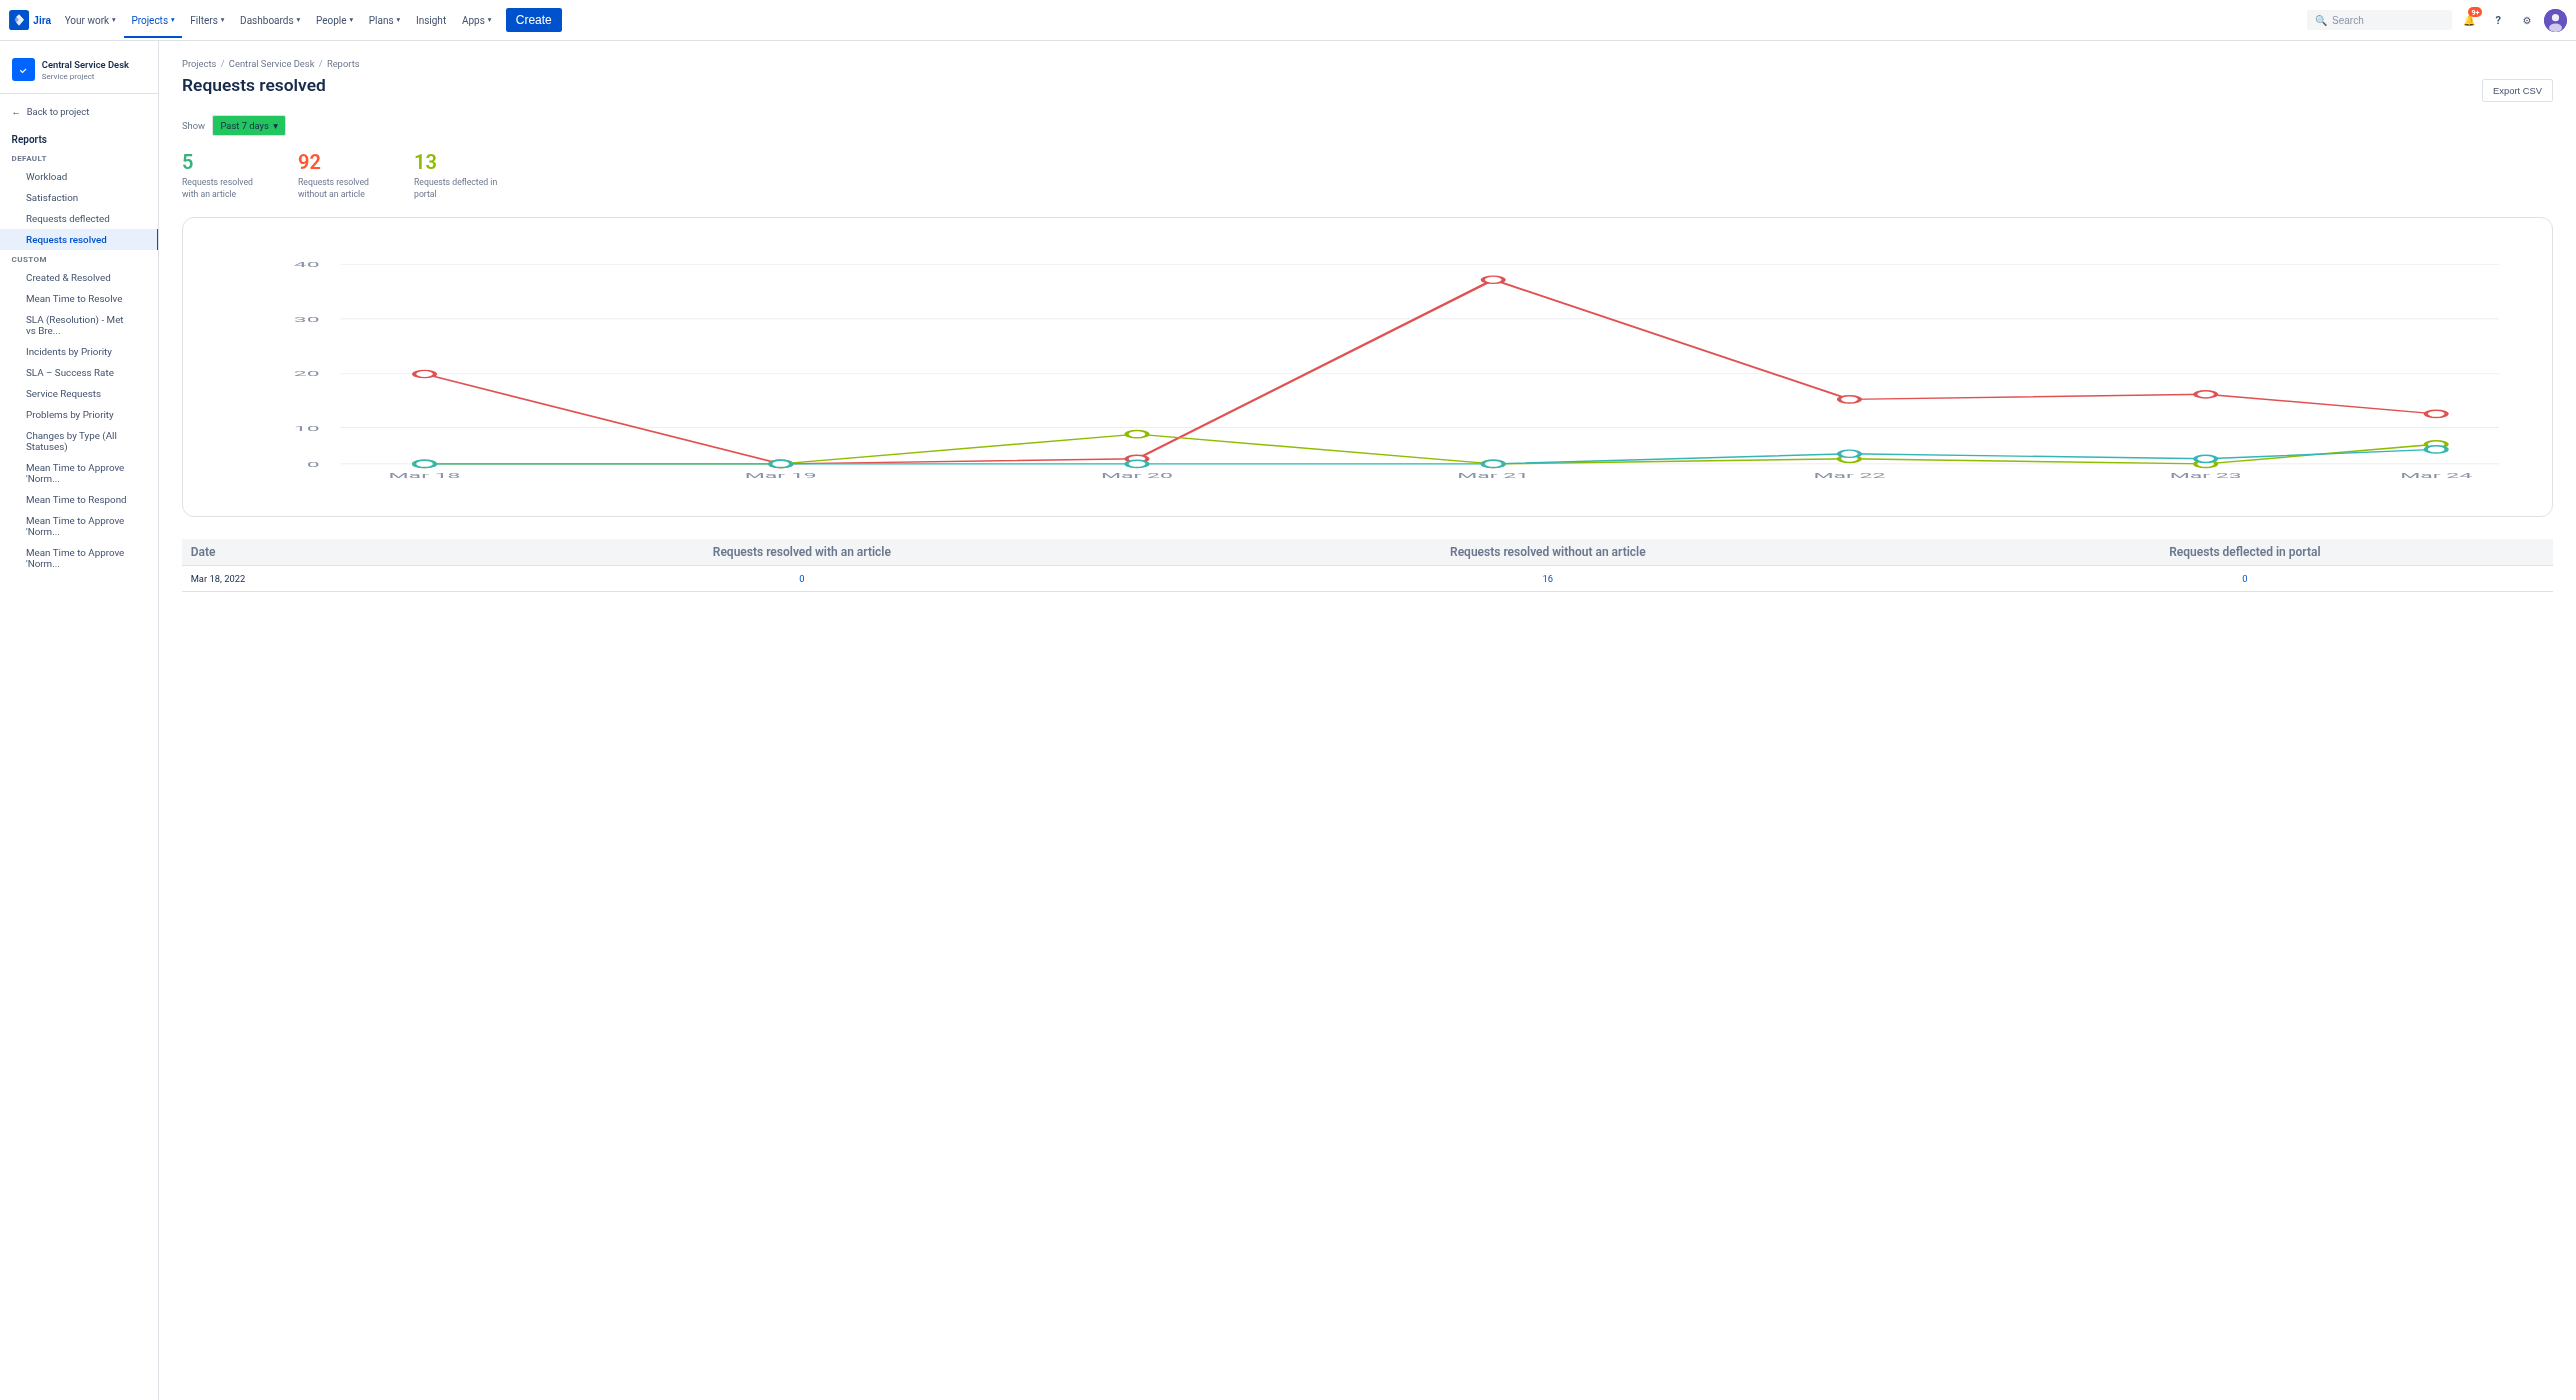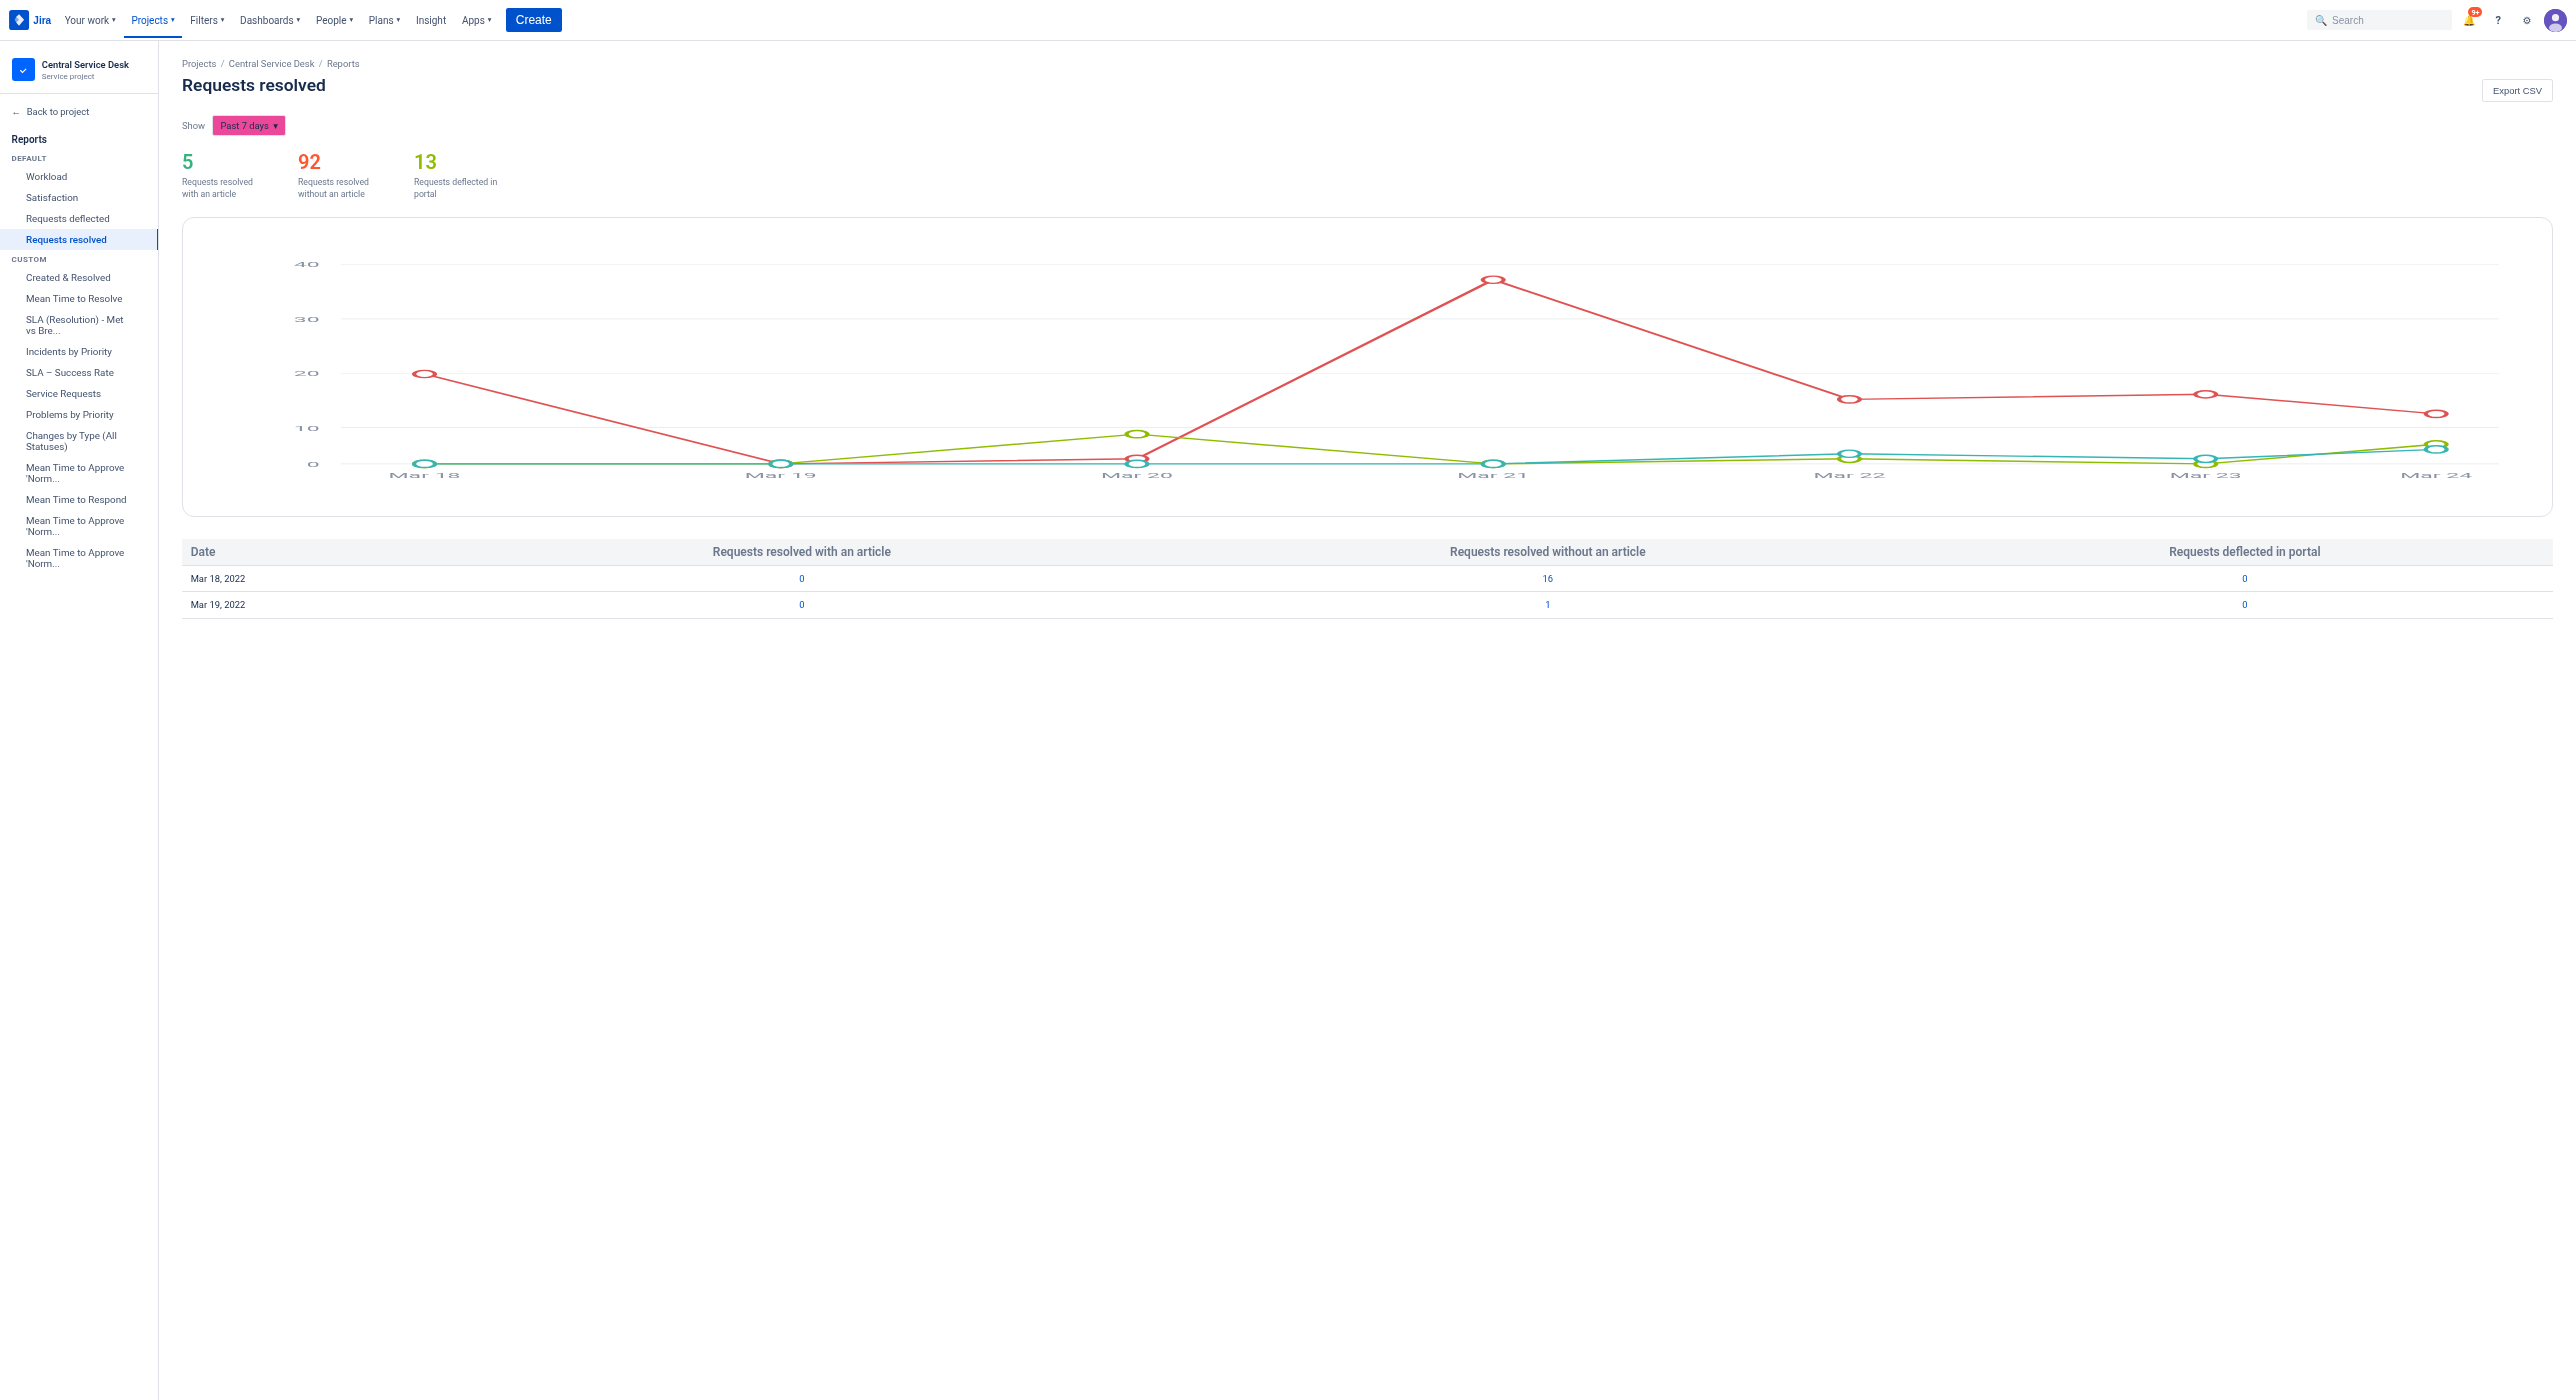--- a/index.html
+++ b/index.html
@@ -77,21 +77,21 @@
     .export-btn {
       float: right; margin-top: -29px; background: #fff; border: 0.7px solid #dfe1e6; border-radius: 2.2px;
       padding: 5px 10px; font-size: 9.4px; cursor: pointer; color: #42526e;
     }
 
     
     .show-section { display: flex; align-items: center; gap: 7.2px; margin-bottom: 14.5px; }
     .show-label { font-size: 9.4px; color: #6b778c; }
     .period-dropdown {
       display: flex; align-items: center; gap: 4.3px; border: 0.7px solid #dfe1e6; border-radius: 2.2px;
-      padding: 3.6px 7.2px; font-size: 9.4px; cursor: pointer; background: #ec4899; color: #172b4d;
+      padding: 3.6px 7.2px; font-size: 9.4px; cursor: pointer; background: #22c55e; color: #172b4d;
     }
 
     
     .stats-row { display: flex; gap: 29px; margin-bottom: 17.4px; margin-top: 5.8px; }
     .stat-item {}
     .stat-number { font-size: 20px; font-weight: 600; line-height: 1.2; }
     .stat-number.green { color: #36b37e; }
     .stat-number.red { color: #ff5630; }
     .stat-number.yellow-green { color: #8fbc00; }
     .stat-label { font-size: 8.7px; color: #6b778c; max-width: 87px; line-height: 1.4; margin-top: 1.4px; }
@@ -363,24 +363,18 @@
           <th class="num">Requests deflected in portal</th>
         </tr>
       </thead>
       <tbody>
         <tr>
           <td>Mar 18, 2022</td>
           <td class="num">0</td>
           <td class="num">16</td>
           <td class="num">0</td>
         </tr>
-        <tr>
-          <td>Mar 19, 2022</td>
-          <td class="num">0</td>
-          <td class="num">1</td>
-          <td class="num">0</td>
-        </tr>
       </tbody>
     </table>
 
   </main>
 </div>
 
 
 </body></html>

